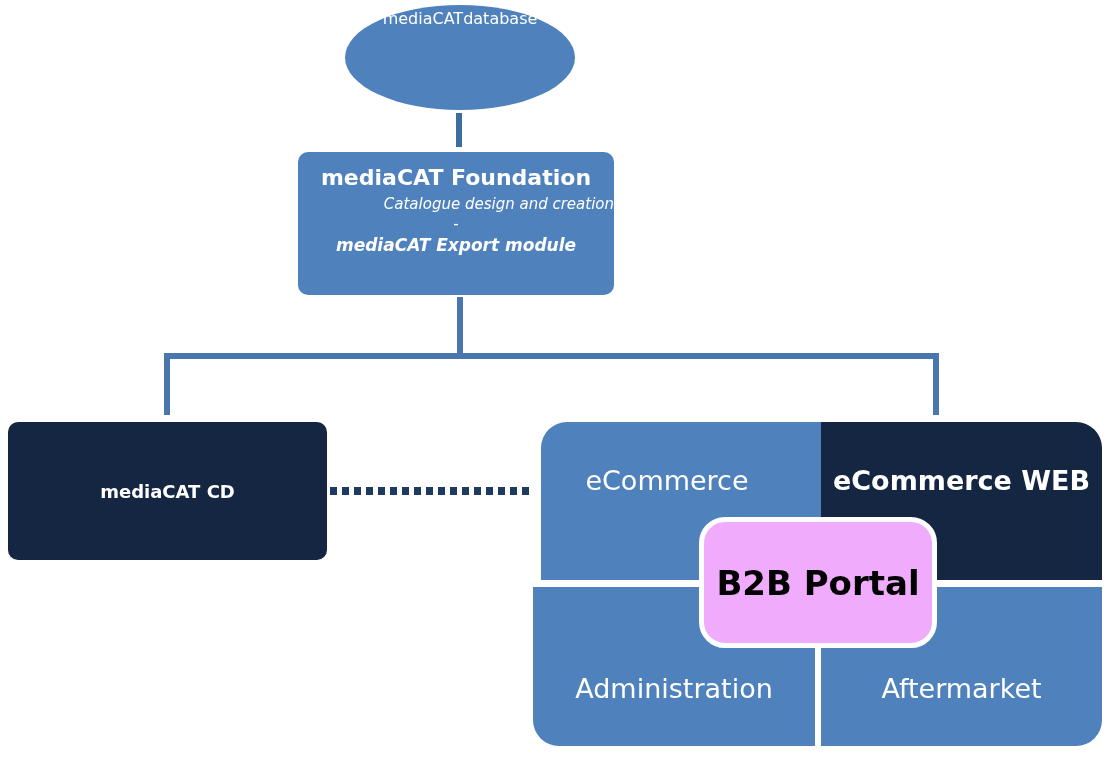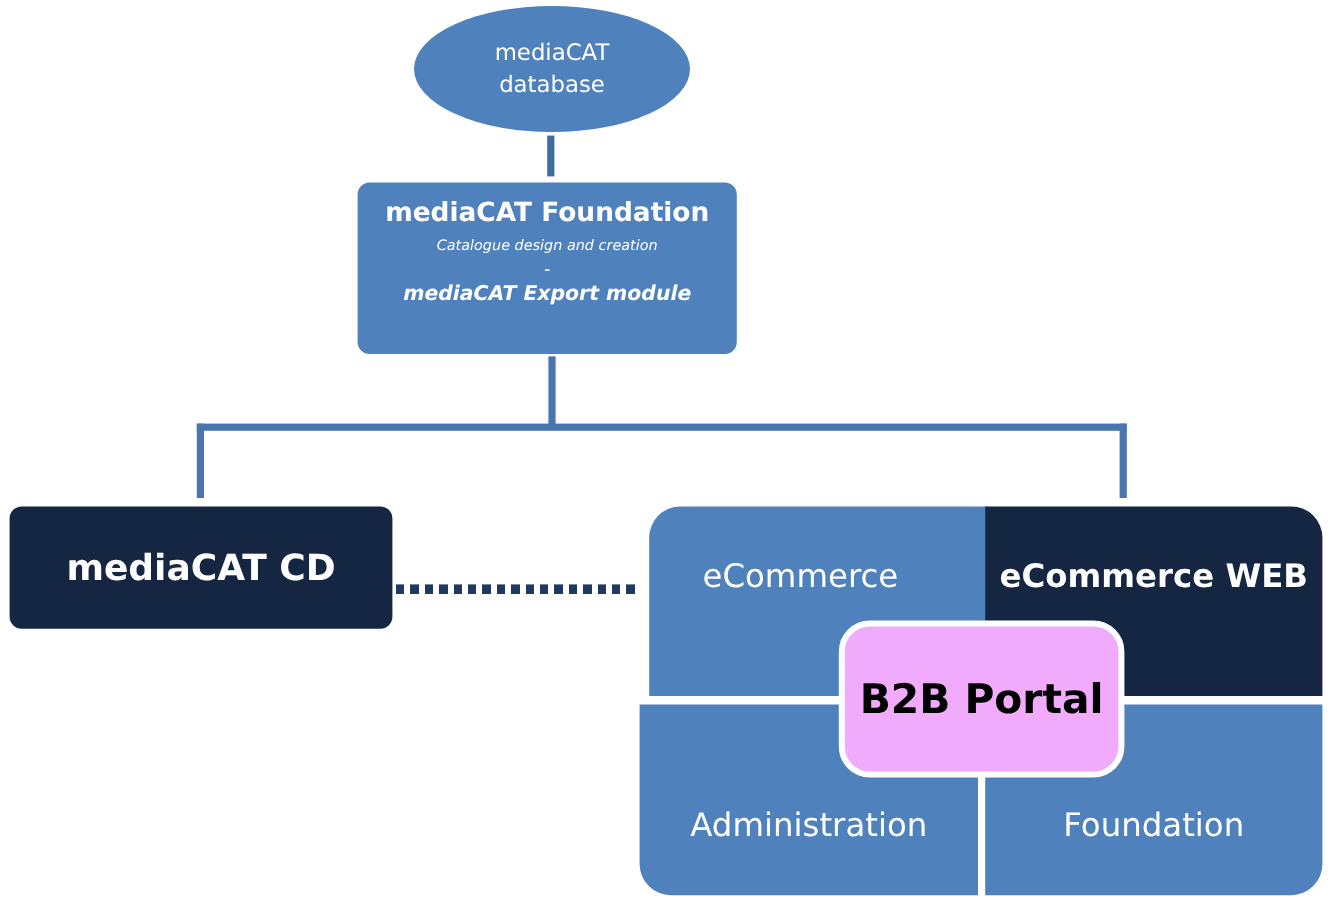--- a/index.html
+++ b/index.html
@@ -4,32 +4,32 @@
 <style>
   html, body { margin:0; padding:0; background:#ffffff; }
   body { width:1115px; height:759px; position:relative; overflow:hidden;
          font-family:"DejaVu Sans", "Liberation Sans", sans-serif; }
   .abs { position:absolute; box-sizing:border-box; }
   .blue { background:#4F81BD; }
   .dark { background:#142641; }
   .line { position:absolute; background:#4A76AE; }
 
   #db { left:345px; top:5px; width:230px; height:105px; border-radius:50%;
-        color:#fff; display:flex; flex-direction:column; align-items:center; justify-content:center;
-        font-size:19px; line-height:27px; }
+        color:#fff; display:flex; flex-direction:row; justify-content:center;
+        font-size:16px; line-height:27px; }
 
   #foundation { left:298px; top:152px; width:316px; height:143px; border-radius:10px;
         color:#ffffff; text-align:center; padding-top:12px; }
   #foundation .t { font-weight:bold; font-size:22px; line-height:28px; }
-  #foundation .s { font-style:italic; font-size:12px; line-height:24px; }
+  #foundation .s { font-style:italic; font-size:15px; line-height:24px;text-align:right; }
   #foundation .d { font-size:15px; line-height:16px; }
   #foundation .e { font-style:italic; font-weight:bold; font-size:17px; line-height:26px; }
 
-  #cd { left:8px; top:422px; width:319px; height:102px; border-radius:10px;
-        color:#fff; font-weight:bold; font-size:30px; display:flex; align-items:center; justify-content:center; }
+  #cd { left:8px; top:422px; width:319px; height:138px; border-radius:10px;
+        color:#fff; font-weight:bold; font-size:18px; display:flex; align-items:center; justify-content:center; }
 
   #dots { left:330px; top:487px; width:200px; height:8px;
           background-image:repeating-linear-gradient(to right,#1F3A62 0 7px,transparent 7px 12px); }
 
   .quad { color:#fff; font-size:27px; display:flex; justify-content:center; }
   #q-ecom { left:541px; top:422px; width:282px; height:158px; border-top-left-radius:26px; align-items:flex-start; padding-top:43px; padding-right:30px;text-align:right;}
   #q-web  { left:821px; top:422px; width:281px; height:158px; border-top-right-radius:26px; align-items:flex-start; padding-top:43px; font-weight:bold; }
   #q-admin{ left:533px; top:587px; width:282px; height:159px; border-bottom-left-radius:26px; align-items:flex-end; padding-bottom:42px; padding-left:0px; padding-right:0px;}
   #q-after{ left:821px; top:587px; width:281px; height:159px; border-bottom-right-radius:26px; align-items:flex-end; padding-bottom:42px; padding-left:0px;}
 
@@ -67,18 +67,18 @@
 <div id="q-ecom" class="abs blue quad">
   <span>eCommerce</span>
 </div>
 <div id="q-web" class="abs dark quad">
   <span>eCommerce WEB</span>
 </div>
 <div id="q-admin" class="abs blue quad">
   <span style="margin-right:0px;">Administration</span>
 </div>
 <div id="q-after" class="abs blue quad">
-  <span>Foundation</span>
+  <span>Aftermarket</span>
 </div>
 
 <div id="b2b" class="abs">
   <span>B2B Portal</span>
 </div>
 
 </body></html>

